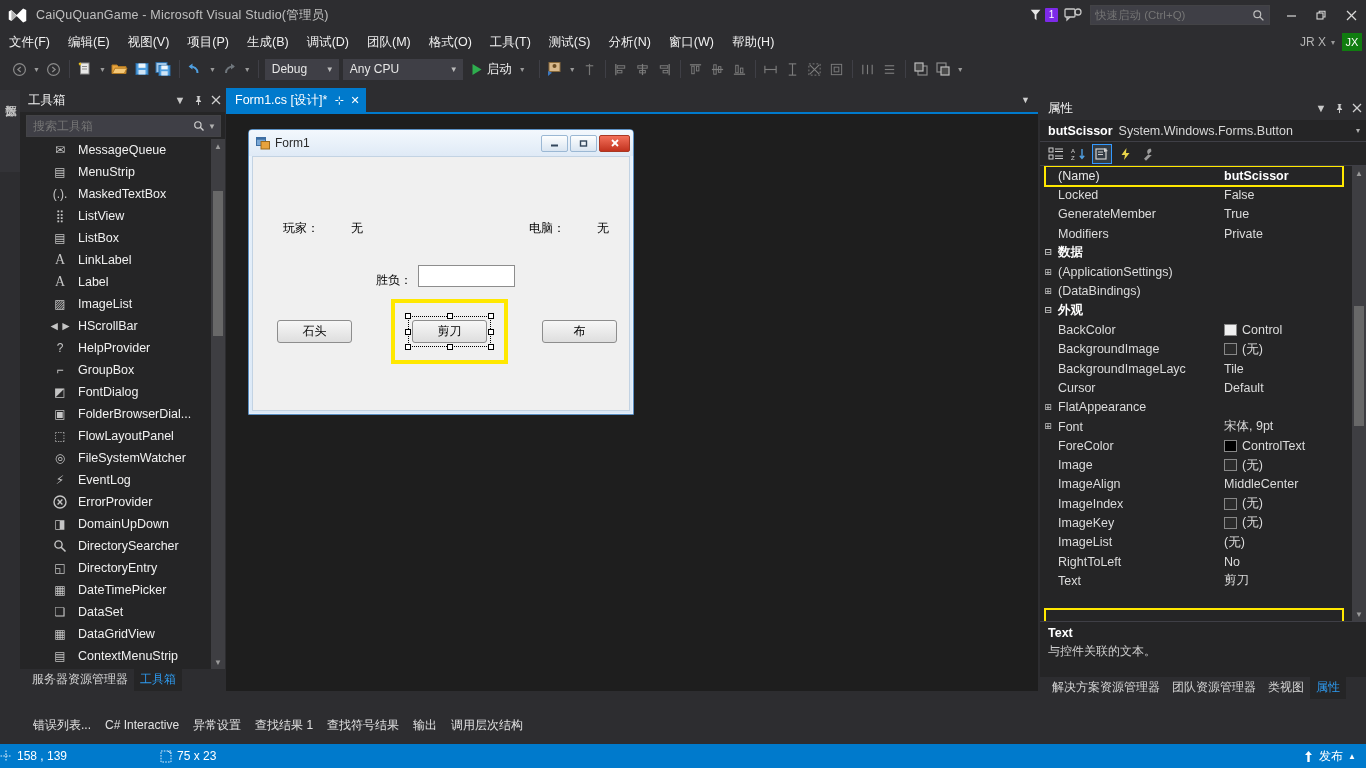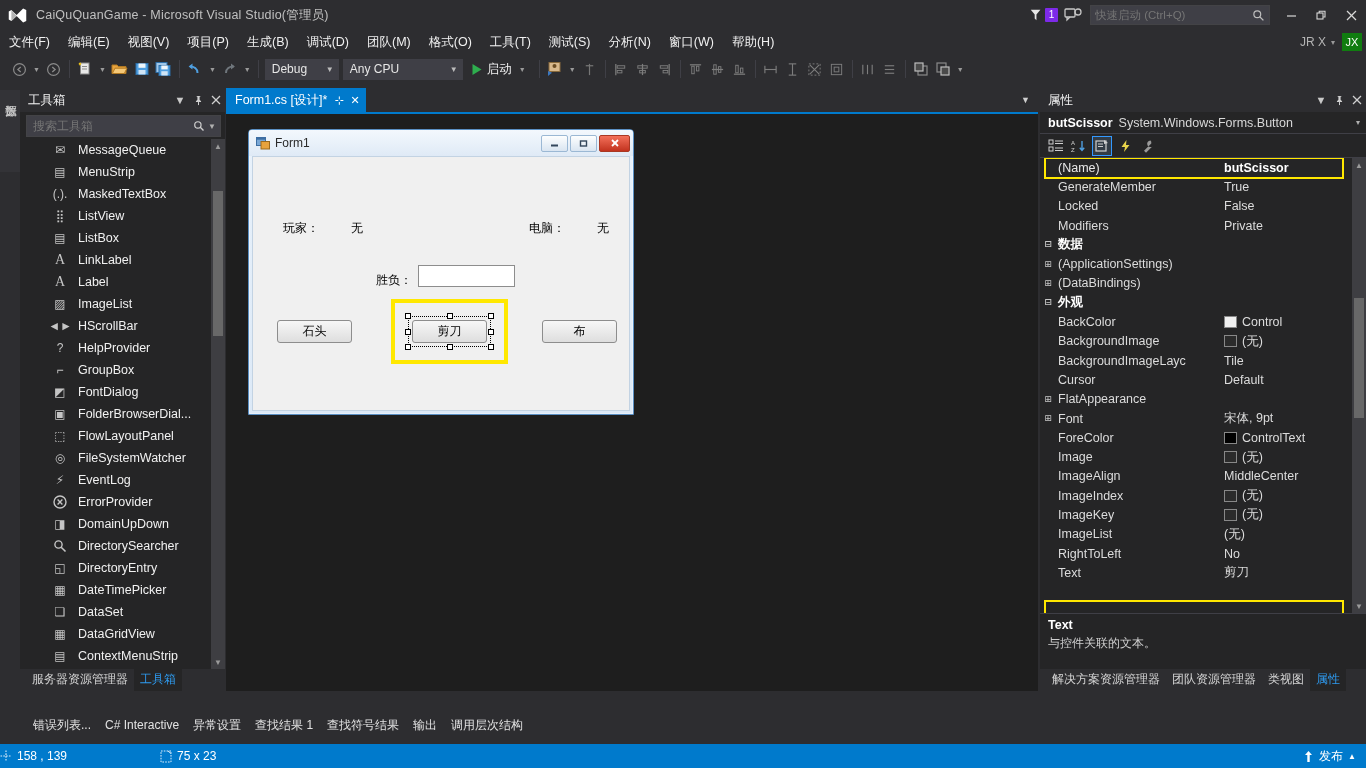--- a/index.html
+++ b/index.html
@@ -229,21 +229,21 @@
     position: absolute; border: 4px solid #ffe800; background: transparent;
   }
   .sel-box { position: absolute; border: 1px dotted #000; }
   .grip {
     position: absolute; width: 6px; height: 6px;
     background: #fff; border: 1px solid #000;
   }
 
   
   .props {
-    position: absolute; left: 1040px; top: 88px; width: 326px; height: 603px;
+    position: absolute; left: 1040px; top: 96px; width: 326px; height: 603px;
     background: #252526; display: flex; flex-direction: column;
   }
   .props-obj {
     height: 22px; display: flex; align-items: center; padding-left: 8px;
     background: #252526; border-bottom: 1px solid #3f3f46; font-size: 12.5px;
   }
   .props-obj b { color: #fff; margin-right: 6px; }
   .props-obj span.ty { color: #d8d8d8; }
   .props-obj .caret { margin-left: auto; margin-right: 6px; color: #b0b0b0; font-size: 8px; }
   .props-toolbar {
@@ -887,30 +887,30 @@
       <div class="grid-rows" id="prop-rows">
           <div class="prow sel">
             <span class="exp"></span>
             <span class="pname">(Name)</span>
             <span class="pval">
               <span>butScissor</span>
             </span>
           </div>
           <div class="prow">
             <span class="exp"></span>
+            <span class="pname">Locked</span>
+            <span class="pval">
+              <span>False</span>
+            </span>
+          </div>
+          <div class="prow">
+            <span class="exp"></span>
             <span class="pname">GenerateMember</span>
             <span class="pval">
               <span>True</span>
-            </span>
-          </div>
-          <div class="prow">
-            <span class="exp"></span>
-            <span class="pname">Locked</span>
-            <span class="pval">
-              <span>False</span>
             </span>
           </div>
           <div class="prow">
             <span class="exp"></span>
             <span class="pname">Modifiers</span>
             <span class="pval">
               <span>Private</span>
             </span>
           </div>
           <div class="prow cat">

